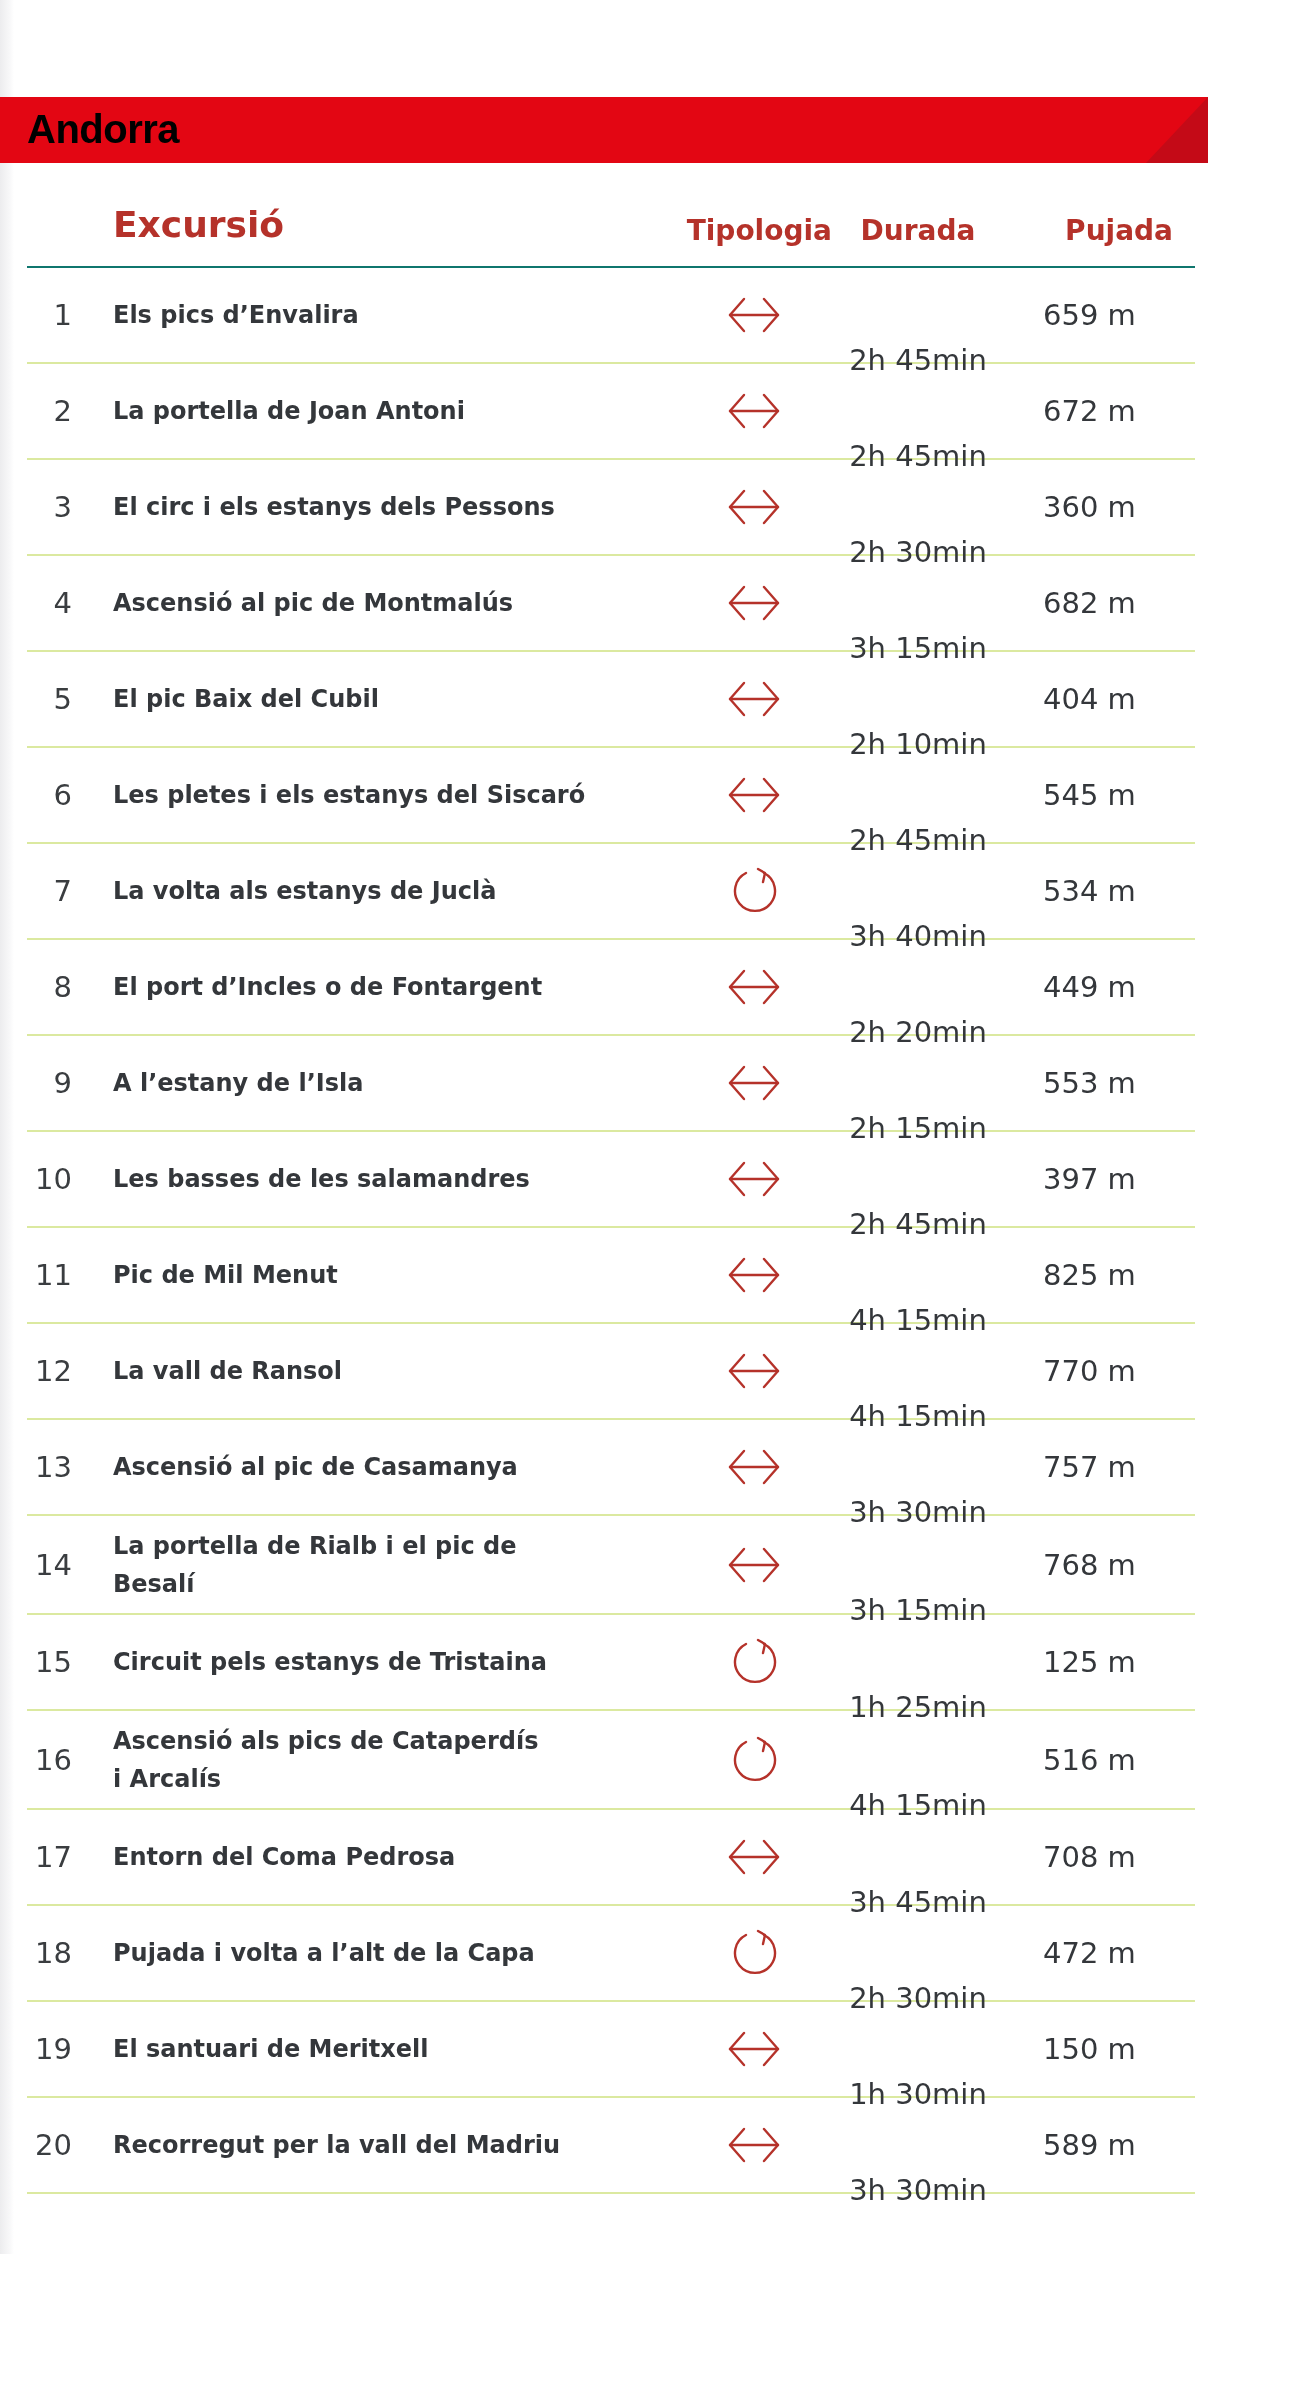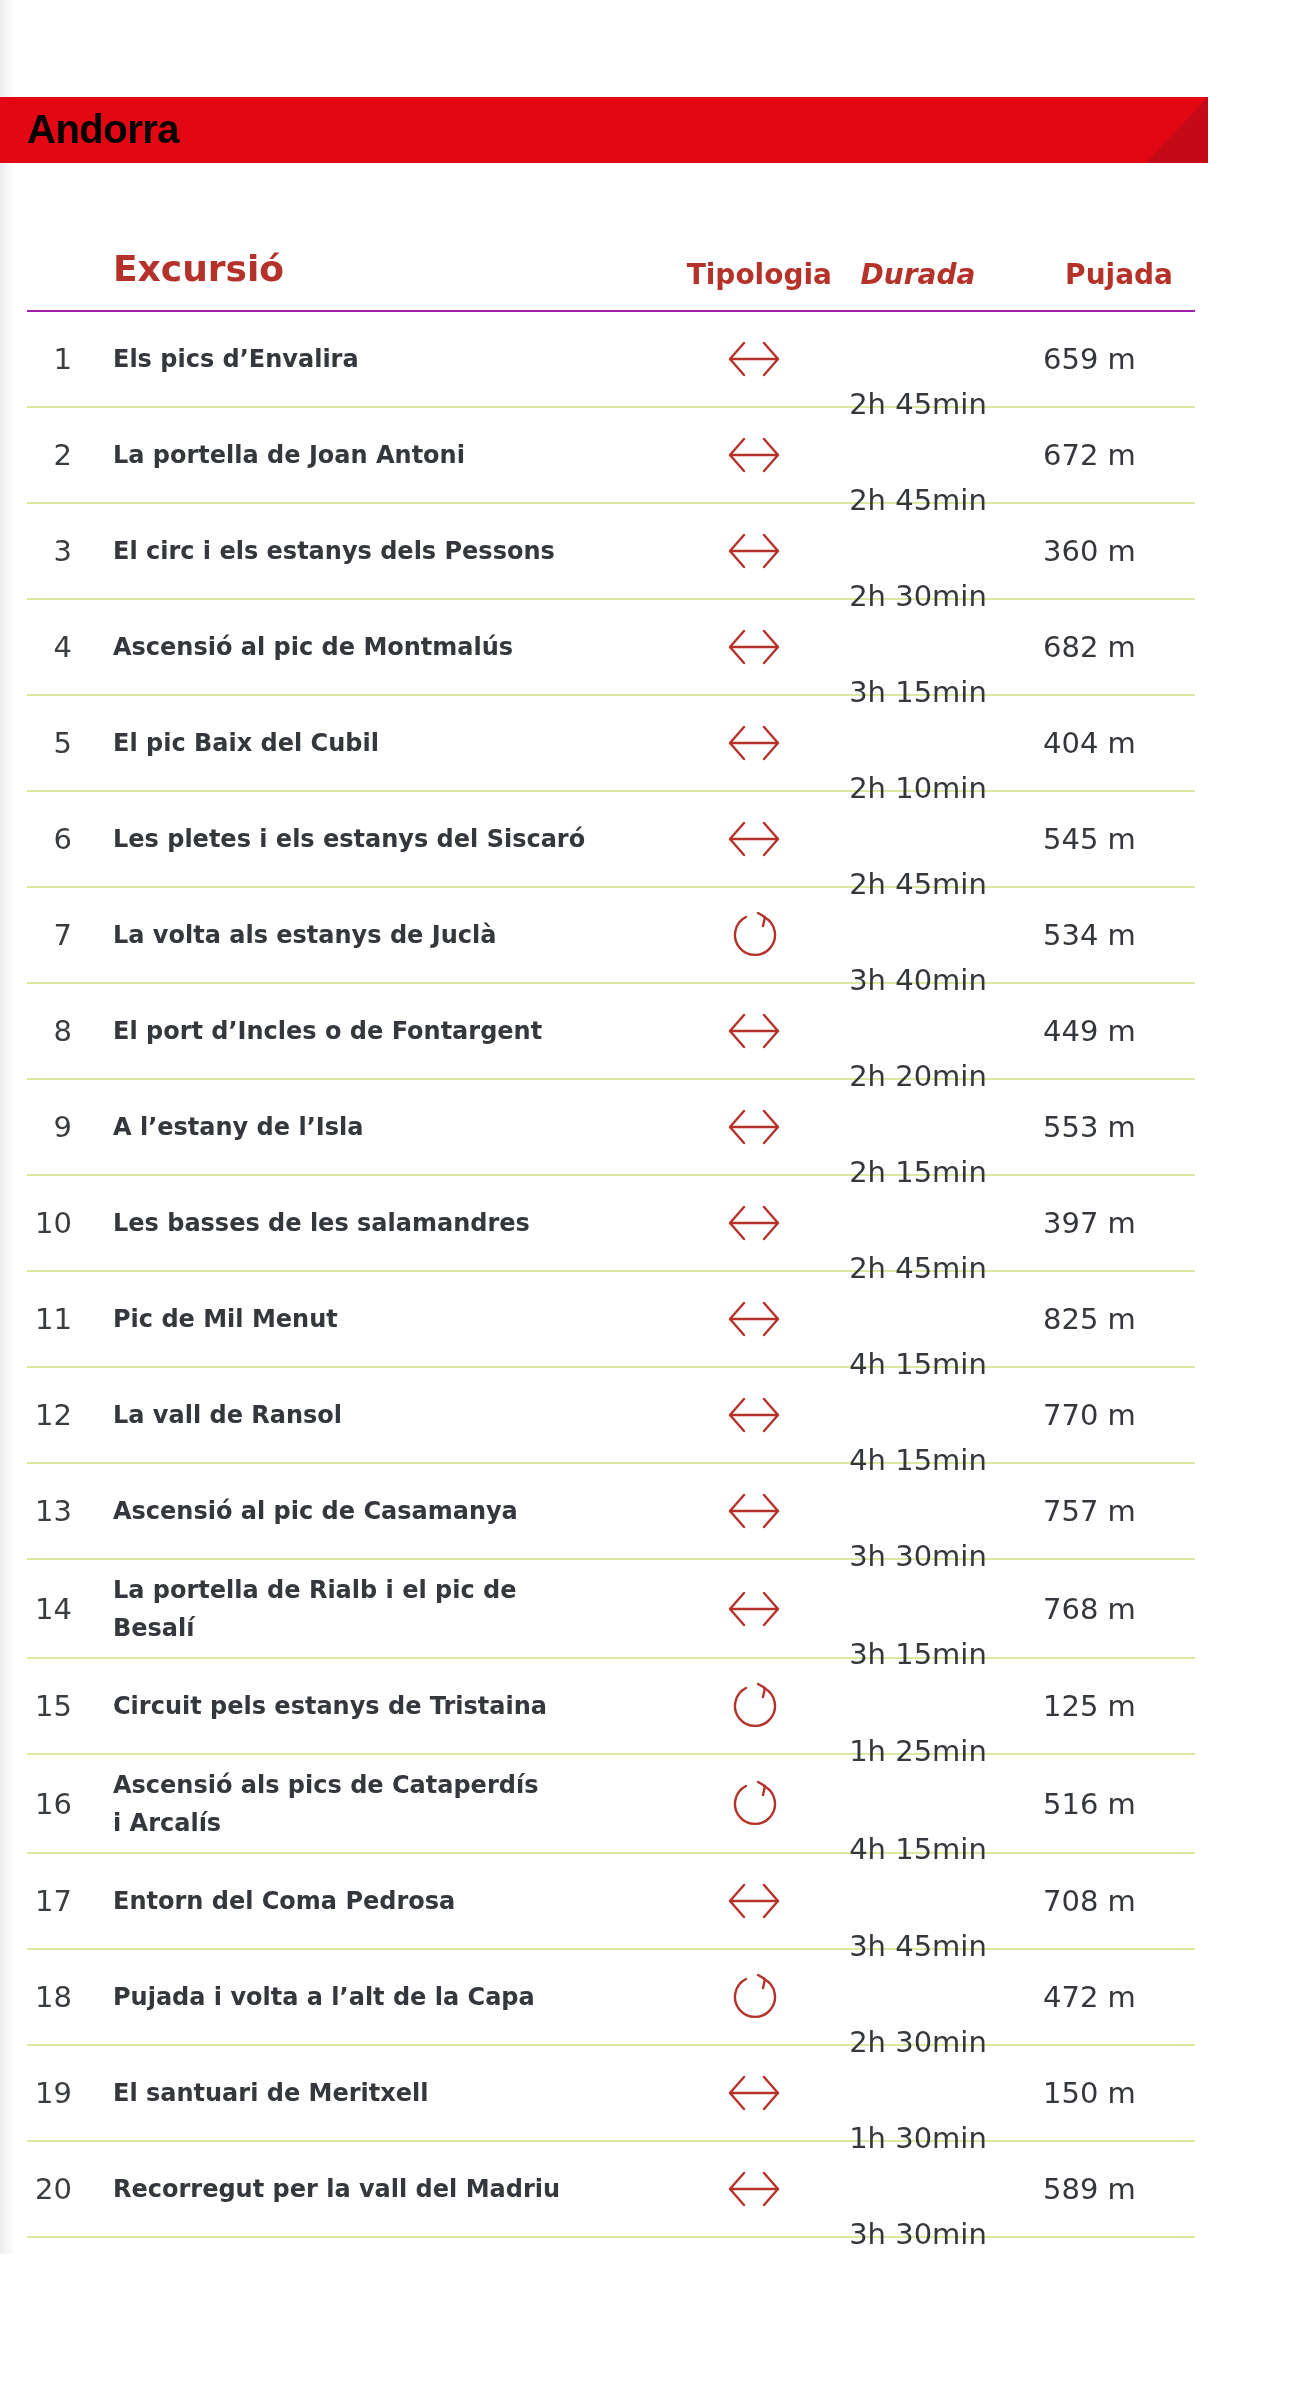--- a/index.html
+++ b/index.html
@@ -17,28 +17,28 @@
   }
   .band .fold {
     position: absolute; right: 0; top: 0; width: 0; height: 0;
     border-top: 66px solid transparent; border-right: 62px solid #c40a17;
   }
   .band-title {
     position: absolute; left: 27px; top: 10px; color: #000000;
     font-family: "Liberation Sans", sans-serif; font-weight: bold; font-size: 40px; letter-spacing: -0.5px;
   }
   .table { position: absolute; left: 27px; top: 200px; width: 1168px; }
-  .thead { position: relative; height: 66px; border-bottom: 2px solid #a21caf; margin-top: 44px; }
+  .thead { position: relative; height: 66px; border-bottom: 2px solid #0f766e; }
   .th {
     position: absolute; top: 0; font-weight: bold; color: #b5322a;
     font-family: "DejaVu Sans", sans-serif;
   }
   .th-name { left: 86px; top: 4px; font-size: 36px; }
   .th-type { left: 655px; width: 150px; text-align: right; top: 14px; font-size: 28px; }
-  .th-dur { left: 816px; width: 150px; text-align: center; top: 14px; font-size: 28px; font-style: italic; }
+  .th-dur { left: 816px; width: 150px; text-align: center; top: 14px; font-size: 28px; }
   .th-asc { left: 996px; width: 150px; text-align: right; top: 14px; font-size: 28px; }
   .row { position: relative; height: 94px; border-bottom: 2px solid #dbe9a0; }
   .row.tall { height: 97px; }
   .cell { position: absolute; top: 50%; transform: translateY(-50%); }
   .num { left: 0; width: 45px; text-align: right; font-size: 29px; color: #3a3d40; }
   .name { left: 86px; width: 520px; font-size: 24px; font-weight: bold; color: #34373b; line-height: 38px; }
   .type { left: 699px; width: 56px; height: 56px; display: flex; align-items: center; justify-content: center; }
   .type svg { display: block; }
   .dur { left: 816px; width: 150px; text-align: center; font-size: 29px; color: #34373b; margin-top: 45px; }
   .asc { left: 1016px; width: 150px; text-align: left; font-size: 29px; color: #34373b; }

